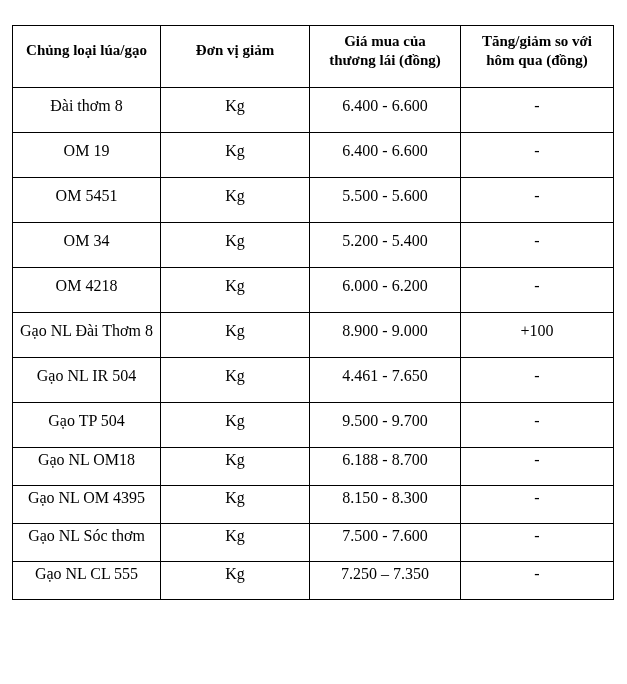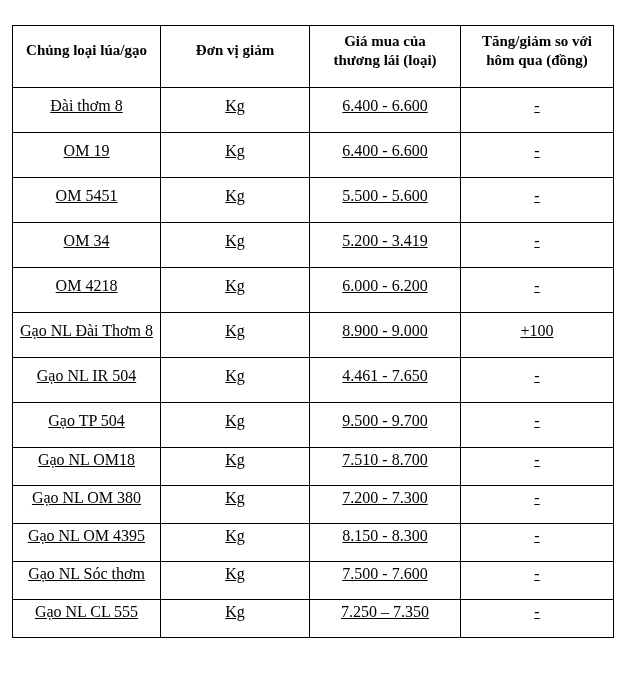--- a/index.html
+++ b/index.html
@@ -30,42 +30,41 @@
   .price-table th {
     font-weight: bold;
     font-size: 15px;
     line-height: 19px;
     padding: 0 6px 12px 6px;
     white-space: pre-line;
   }
   .price-table td {
     font-size: 16px;
     padding: 0 4px 9px 4px;
-    text-decoration: underline;
   }
   .price-table tbody tr { height: 45px; }
   .price-table tbody tr:nth-child(n+9) { height: 38px; }
   .price-table tbody tr:nth-child(n+9) td { padding-bottom: 14px; }
 </style>
 </head>
 <body>
 
 <table class="price-table">
   <colgroup>
     <col style="width:148px">
     <col style="width:149px">
     <col style="width:151px">
     <col style="width:153px">
   </colgroup>
   <thead>
     <tr>
       <th>Chủng loại lúa/gạo</th>
       <th>Đơn vị giảm</th>
       <th>Giá mua của
-thương lái (loại)</th>
+thương lái (đồng)</th>
       <th>Tăng/giảm so với
 hôm qua (đồng)</th>
     </tr>
   </thead>
   <tbody>
     <tr>
       <td>Đài thơm 8</td>
       <td>Kg</td>
       <td>6.400 - 6.600</td>
       <td>-</td>
@@ -78,21 +77,21 @@
     </tr>
     <tr>
       <td>OM 5451</td>
       <td>Kg</td>
       <td>5.500 - 5.600</td>
       <td>-</td>
     </tr>
     <tr>
       <td>OM 34</td>
       <td>Kg</td>
-      <td>5.200 - 3.419</td>
+      <td>5.200 - 5.400</td>
       <td>-</td>
     </tr>
     <tr>
       <td>OM 4218</td>
       <td>Kg</td>
       <td>6.000 - 6.200</td>
       <td>-</td>
     </tr>
     <tr>
       <td>Gạo NL Đài Thơm 8</td>
@@ -108,27 +107,21 @@
     </tr>
     <tr>
       <td>Gạo TP 504</td>
       <td>Kg</td>
       <td>9.500 - 9.700</td>
       <td>-</td>
     </tr>
     <tr>
       <td>Gạo NL OM18</td>
       <td>Kg</td>
-      <td>7.510 - 8.700</td>
-      <td>-</td>
-    </tr>
-    <tr>
-      <td>Gạo NL OM 380</td>
-      <td>Kg</td>
-      <td>7.200 - 7.300</td>
+      <td>6.188 - 8.700</td>
       <td>-</td>
     </tr>
     <tr>
       <td>Gạo NL OM 4395</td>
       <td>Kg</td>
       <td>8.150 - 8.300</td>
       <td>-</td>
     </tr>
     <tr>
       <td>Gạo NL Sóc thơm</td>

